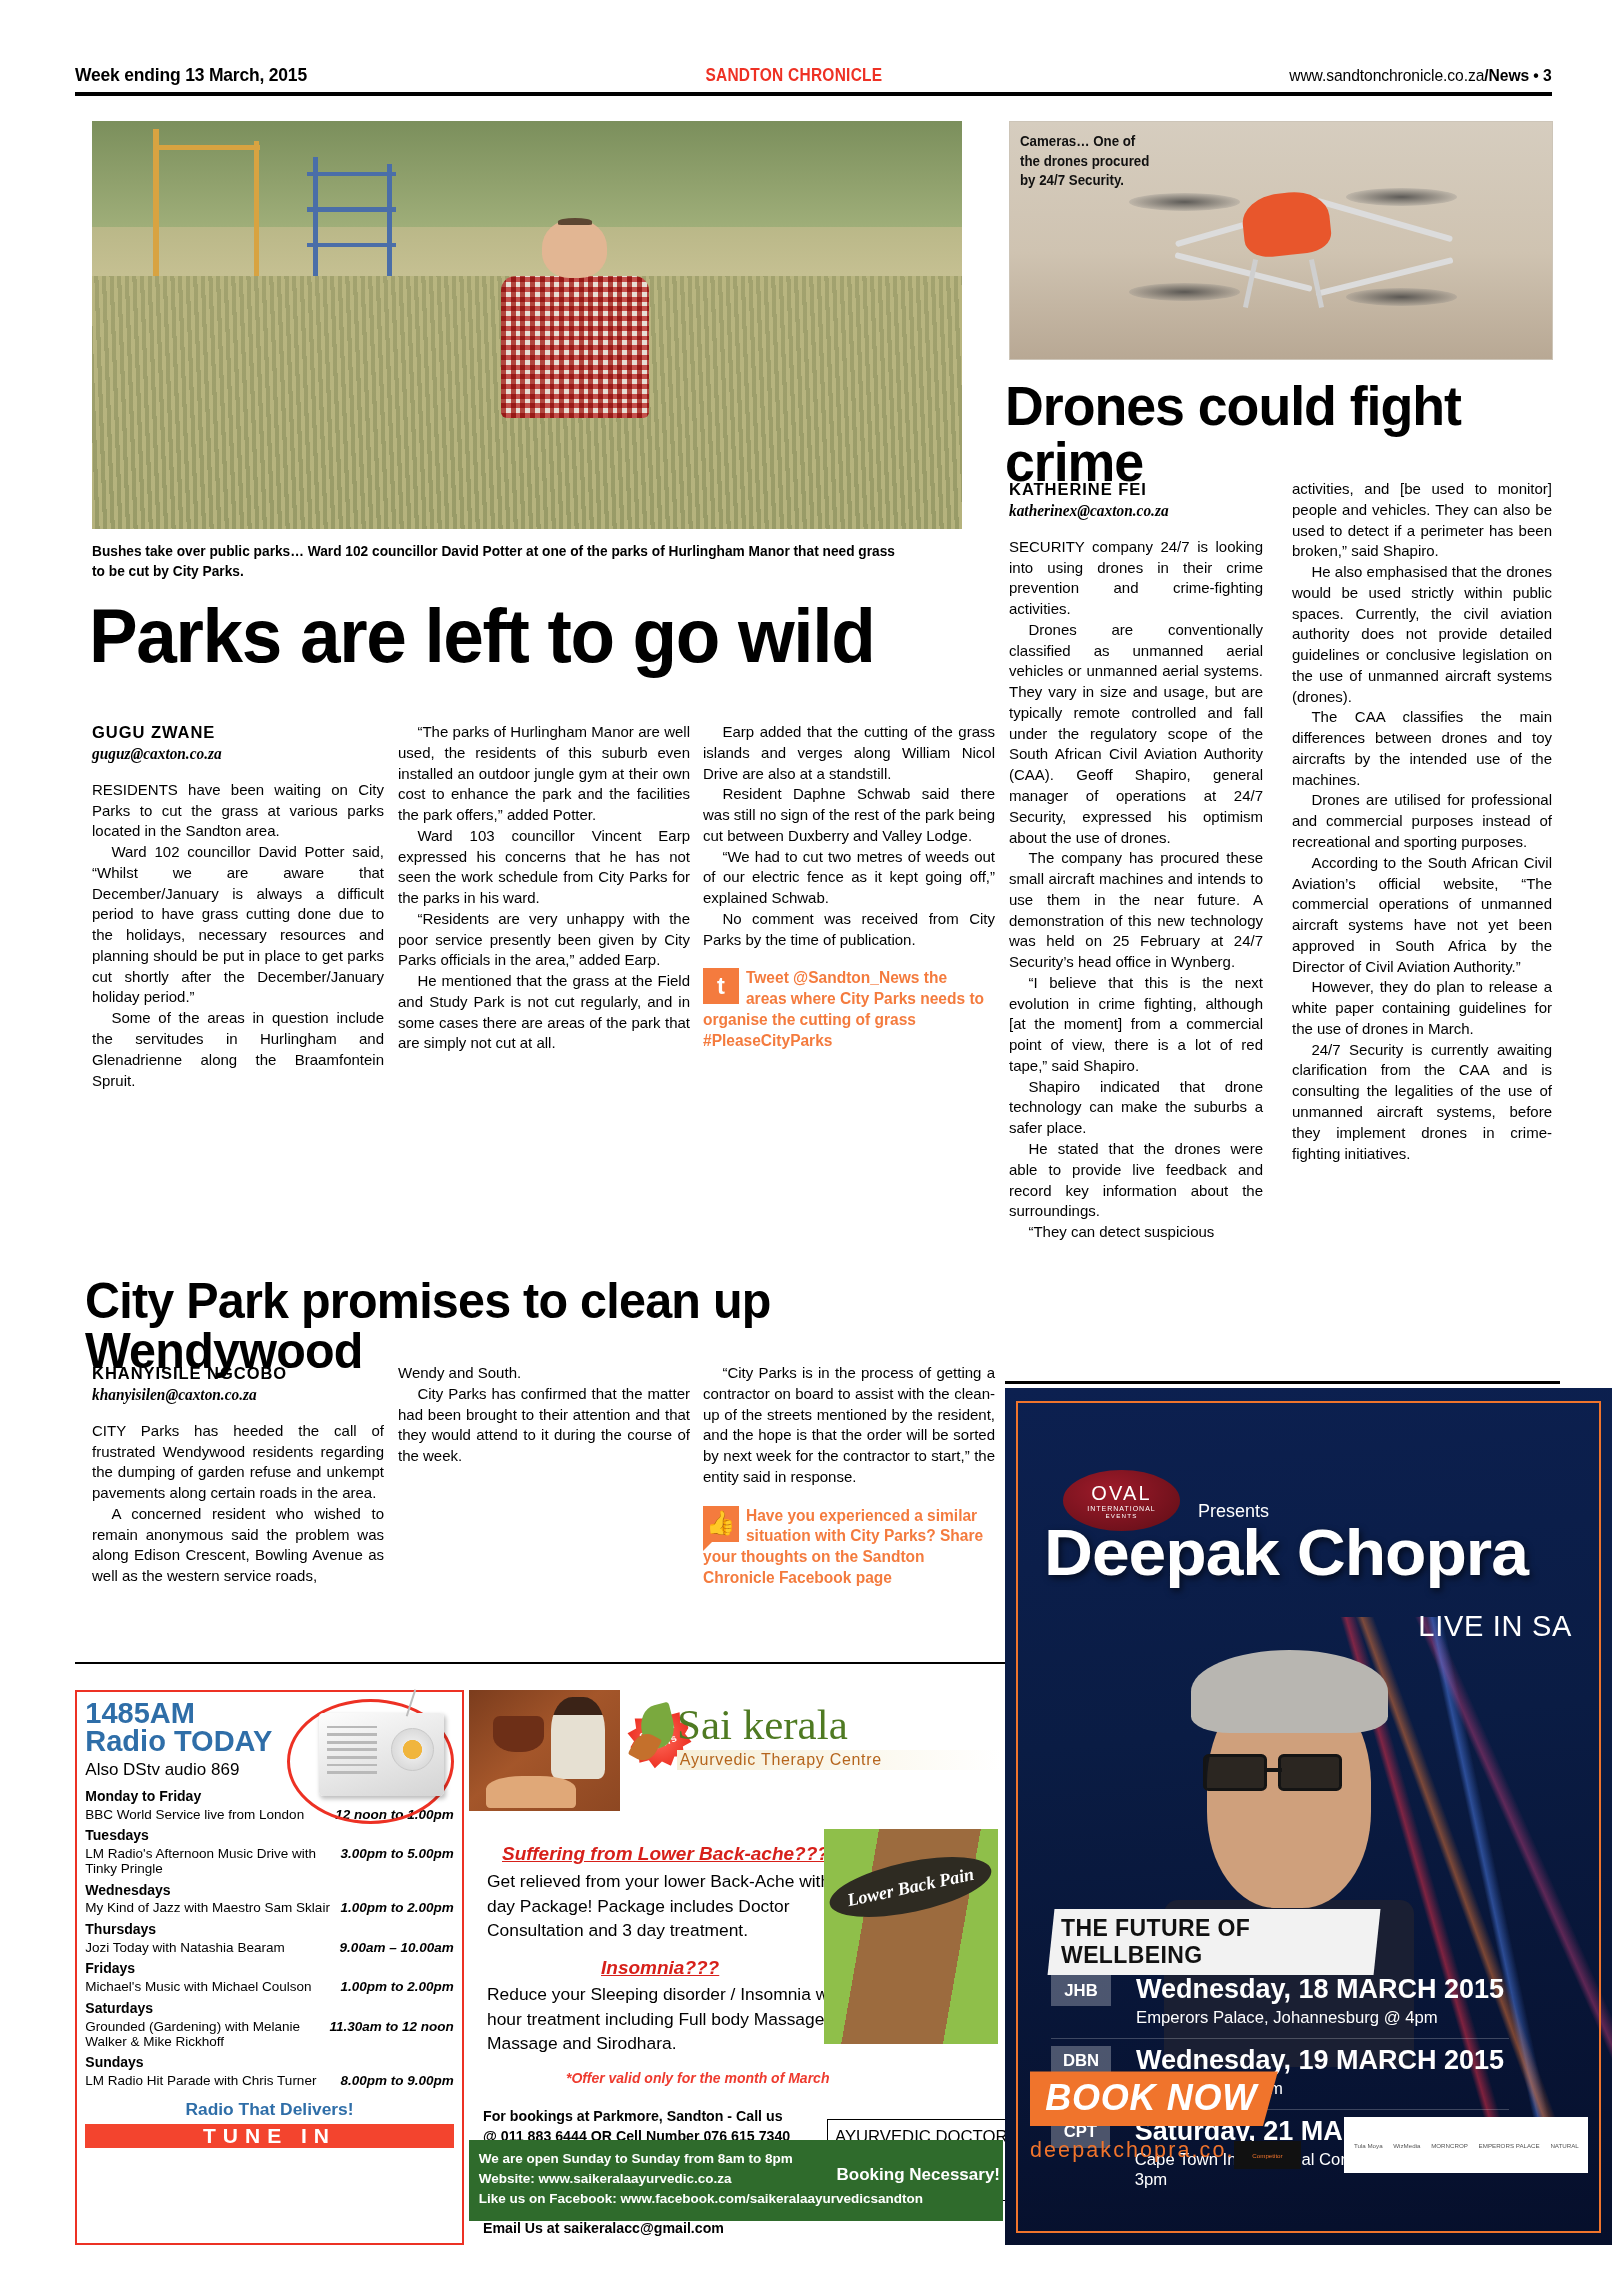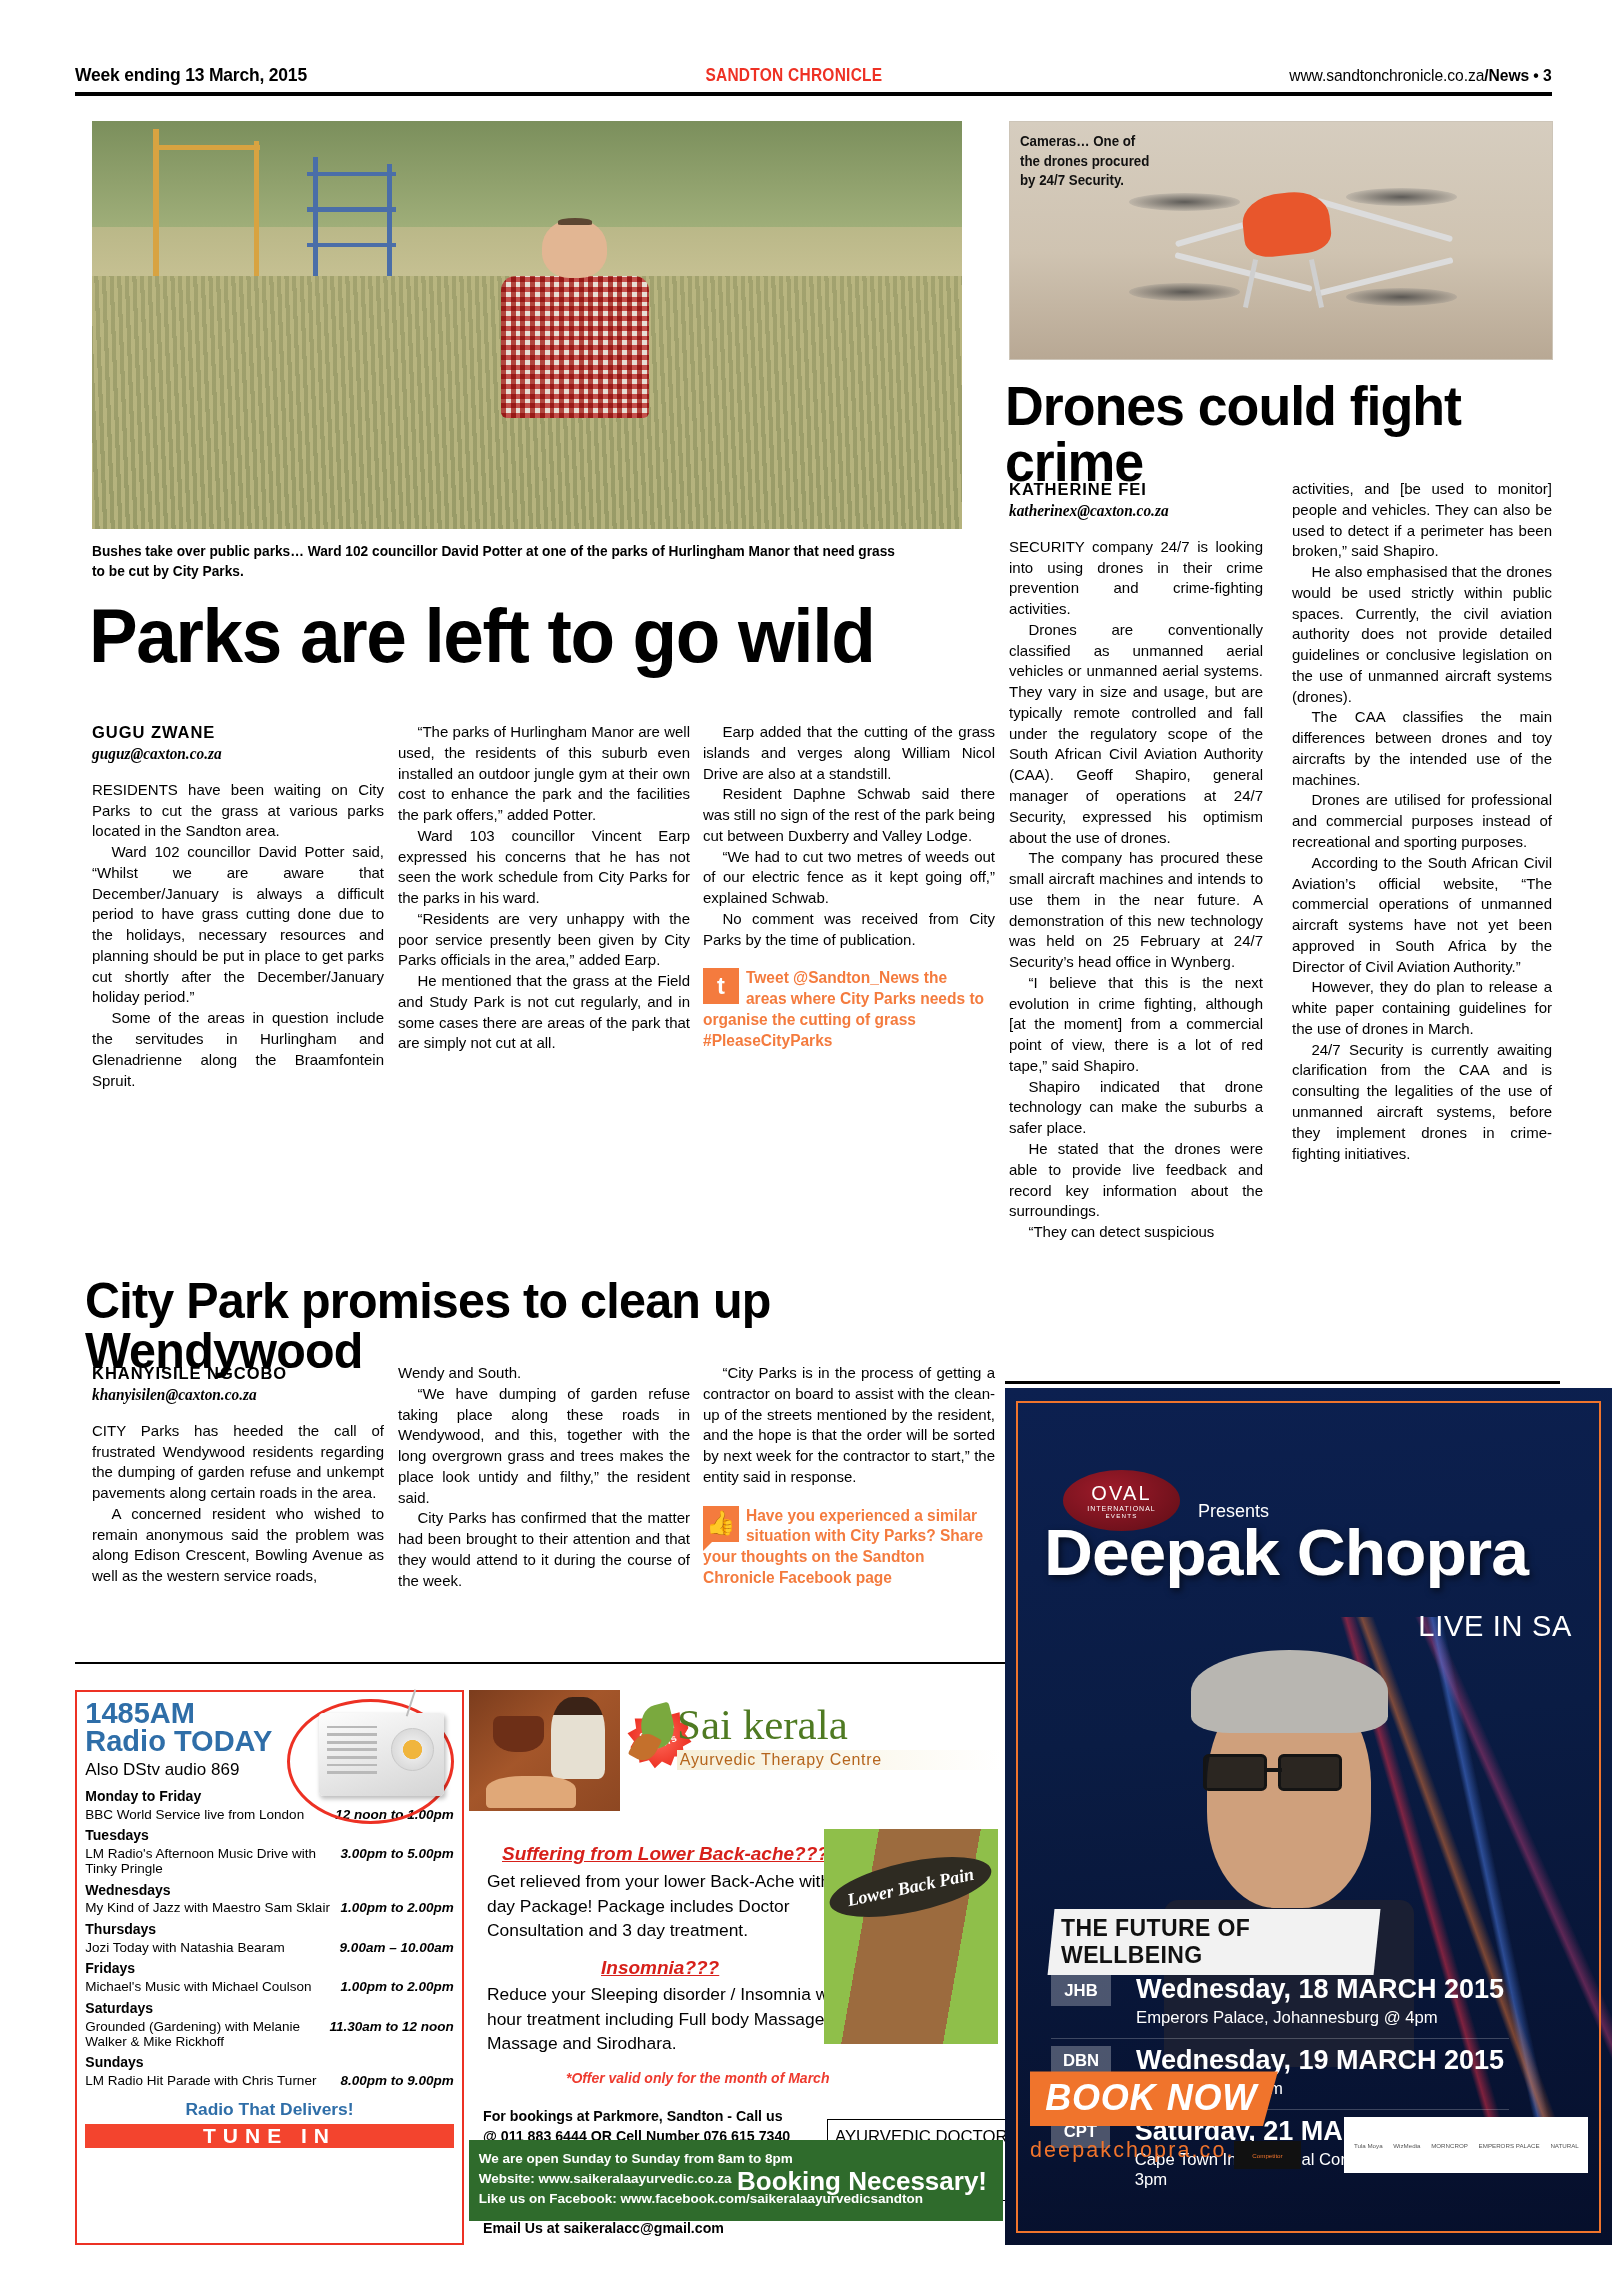--- a/index.html
+++ b/index.html
@@ -244,21 +244,21 @@
   .sai-contact { position:absolute; left:14px; top:416px; width:340px; font-weight:bold;
     font-size:14.2px; line-height:1.42;
     font-family:"Liberation Sans Narrow","Liberation Sans",sans-serif; }
   .sai-contact .gap { display:block; height:11px; }
   .sai-docbox { position:absolute; left:358px; top:429px; width:201px; height:82px;
     border:1.4px solid #000; padding:5.6px 7px; font-size:16.7px; line-height:1.28; }
   .sai-green { position:absolute; left:0; bottom:23.6px; width:534px; height:81px;
     background:#2f6b2c; color:#fff; padding:8.3px 9.7px;
     font-family:"Liberation Sans Narrow","Liberation Sans",sans-serif;
     font-size:13.5px; line-height:1.5; font-weight:bold; }
-  .sai-booking { position:absolute; right:16px; top:22px; font-size:26px; font-weight:bold; }
+  .sai-booking { position:absolute; right:3px; top:22px; font-size:17px; font-weight:bold; }
 
   
   .chopra-ad {
     position:absolute; left:1005px; top:1388px; width:607px; height:857px;
     background: linear-gradient(175deg,#0c2050 0%, #0a1c44 40%, #060f2b 100%);
     overflow:hidden;
   }
   .chopra-frame { position:absolute; left:11px; top:12.5px; right:11px; bottom:12.5px;
     border:2.8px solid #f0742c; }
   .chopra-rays { position:absolute; right:-42px; top:229px; width:430px; height:528px;
@@ -442,21 +442,20 @@
   <div class="byline-mail">khanyisilen@caxton.co.za</div>
   <div class="col-text">
     <p class="first">CITY Parks has heeded the call of frustrated Wendywood residents regarding the dumping of garden refuse and unkempt pavements along certain roads in the area.</p>
     <p>A concerned resident who wished to remain anonymous said the problem was along Edison Crescent, Bowling Avenue as well as the western service roads,</p>
   </div>
 </div>
 
 <div class="wcol c2">
   <div class="col-text">
     <p class="first">Wendy and South.</p>
-    <p>“We have dumping of garden refuse taking place along these roads in Wendywood, and this, together with the long overgrown grass and trees makes the place look untidy and filthy,” the resident said.</p>
     <p>City Parks has confirmed that the matter had been brought to their attention and that they would attend to it during the course of the week.</p>
   </div>
 </div>
 
 <div class="wcol c3">
   <div class="col-text">
     <p>“City Parks is in the process of getting a contractor on board to assist with the clean-up of the streets mentioned by the resident, and the hope is that the order will be sorted by next week for the contractor to start,” the entity said in response.</p>
   </div>
   <div class="social">
     <div class="social-icon fb">

